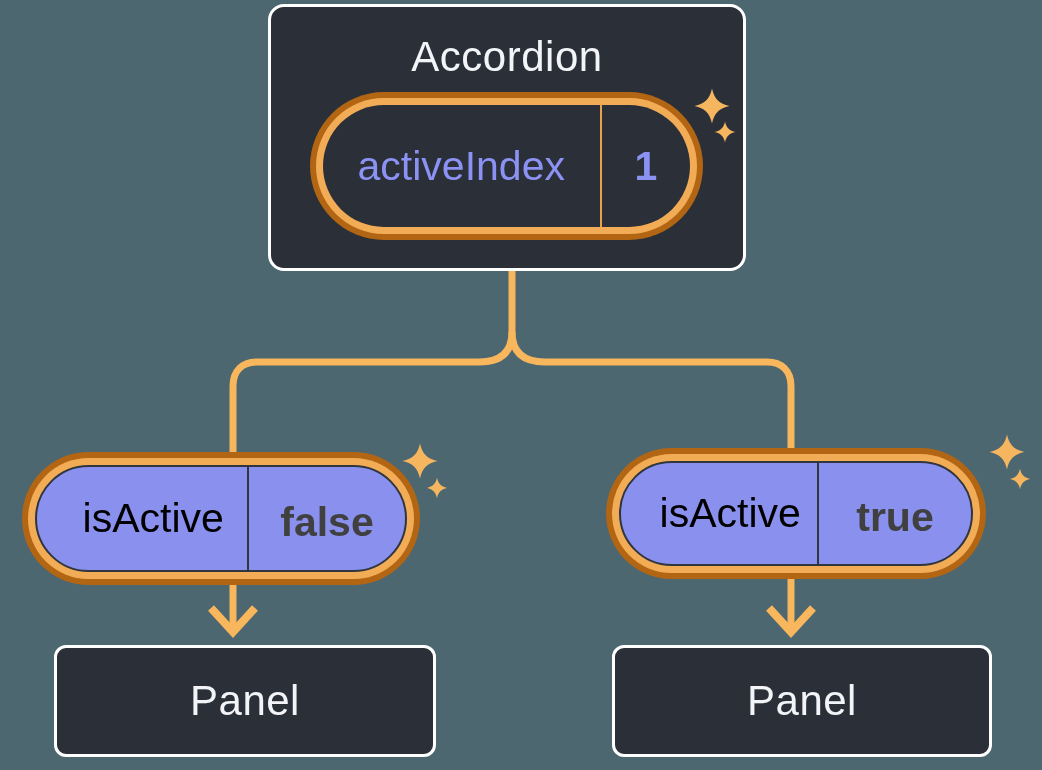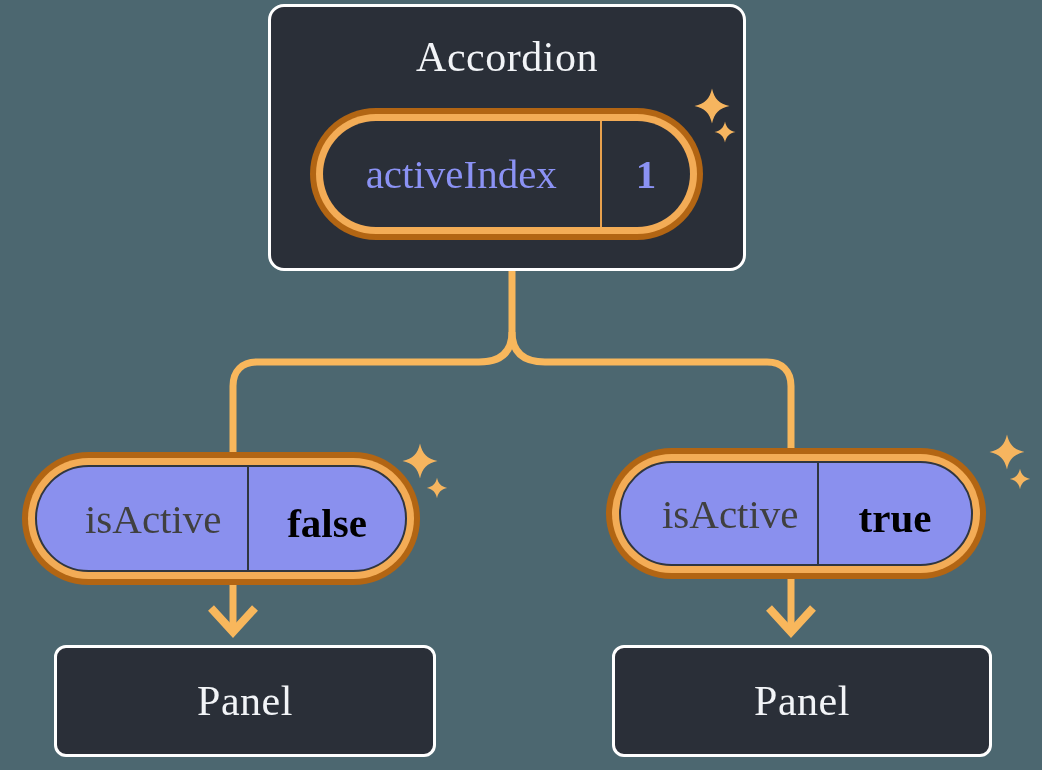--- a/index.html
+++ b/index.html
@@ -1,18 +1,18 @@
 <!DOCTYPE html>
 <html><head>
 <meta charset="utf-8">
 <style>
   html,body{margin:0;padding:0;background:#4C6770;}
   .canvas{
     position:relative;width:1042px;height:770px;background:#4C6770;
-    overflow:hidden;font-family:Liberation Serif, serif;
+    overflow:hidden;font-family:Liberation Sans, sans-serif;
   }
   .connectors{position:absolute;left:0;top:0;z-index:1;}
   .node{
     position:absolute;background:#2A2F38;border:3px solid #FFFFFF;
     box-sizing:border-box;z-index:2;
   }
   .root-node{left:268px;top:4px;width:478px;height:267px;border-radius:16px;}
   .node-title{
     color:#F2F4F7;font-size:42px;font-weight:500;text-align:center;
     letter-spacing:0.5px;
@@ -33,29 +33,29 @@
     box-sizing:border-box;
   }
   .pill-content{
     border-radius:999px;height:100%;display:flex;align-items:center;
     box-sizing:border-box;overflow:hidden;
   }
   .pill-content.dark{background:#2A2F38;}
   .pill-content.purple{background:#8A90EE;border:2.5px solid #30363F;}
   .pill-label{flex:1;text-align:center;font-size:41px;font-weight:400;}
   .dark .pill-label{color:#8B92F4;}
-  .purple .pill-label{color:#404040;padding-left:23px;}
+  .purple .pill-label{color:#000000;padding-left:23px;}
   .pill-sep{width:2.5px;align-self:stretch;flex:none;}
   .dark .pill-sep{background:#E8A14D;}
   .purple .pill-sep{background:#30363F;}
   .pill-value{text-align:center;font-weight:700;font-size:41px;flex:none;}
   .dark .pill-value{color:#8B92F4;}
-  .purple .pill-value{color:#000000;margin-top:8px;}
+  .purple .pill-value{color:#404040;margin-top:8px;}
 
-  .pill-root{left:310px;top:108px;width:393px;height:132px;}
+  .pill-root{left:310px;top:92px;width:393px;height:148px;}
   .pill-branch-0{left:22px;top:452px;width:398px;height:133px;}
   .pill-branch-1{left:606px;top:448px;width:380px;height:131px;}
 
   .sparkle{position:absolute;z-index:4;}
   .sparkle path{fill:#F6B55F;}
   .sparkle-root{left:688px;top:84px;}
   .sparkle-branch-0{left:397px;top:439px;}
   .sparkle-branch-1{left:984px;top:430px;}
 </style>
 </head>

